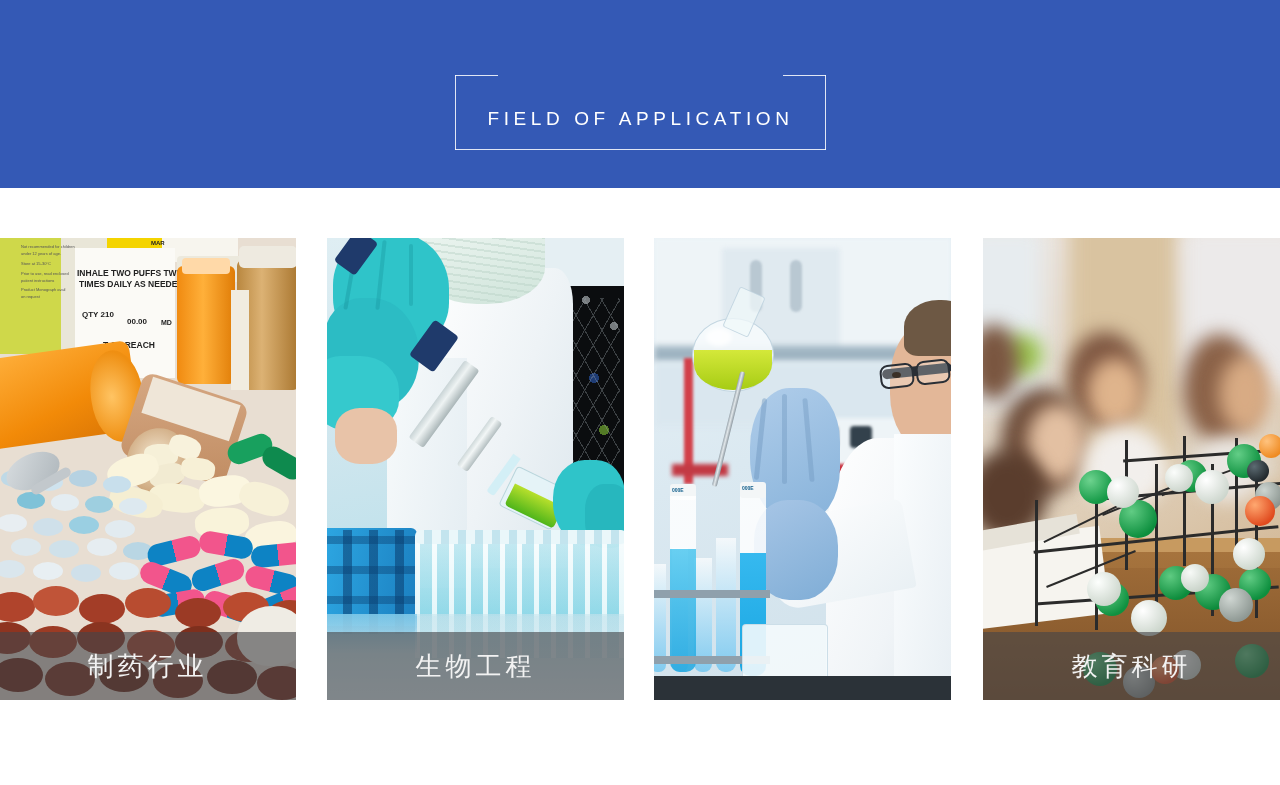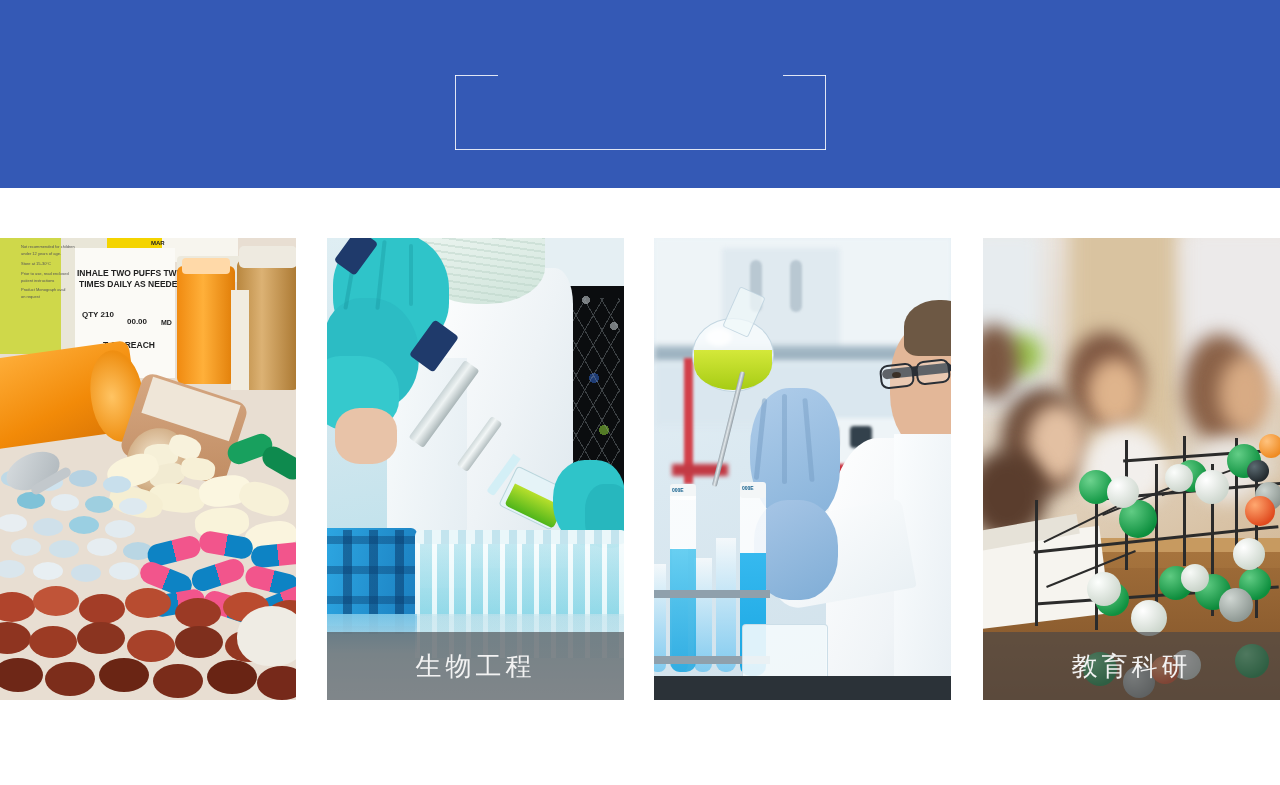--- a/index.html
+++ b/index.html
@@ -72,20 +72,21 @@
 <body>
 
 <div class="banner">
   <div class="title-box">
     <div class="tb-edge tb-left"></div>
     <div class="tb-edge tb-right"></div>
     <div class="tb-edge tb-bottom"></div>
     <div class="tb-edge tb-top-l"></div>
     <div class="tb-edge tb-top-r"></div>
   </div>
+  <div class="en-title">FIELD OF APPLICATION</div>
 </div>
 
 <div class="cards">
 
   <div class="card c1">
     <div class="photo ph1">
 
       <div class="p-bottle" style="left:-10px;top:-4px;width:80px;height:120px;background:#cfd84a;"></div>
       <div class="p-bottle" style="left:62px;top:-4px;width:52px;height:130px;background:#e9e6d8;"></div>
       <div class="p-bottle" style="left:108px;top:-6px;width:58px;height:36px;background:#f4d400;"></div>
@@ -195,20 +196,23 @@
         <div class="pill" style="left:164px;top:82px;width:50px;height:34px;background:#7a2c1a;"></div>
         <div class="pill" style="left:218px;top:78px;width:50px;height:34px;background:#692414;"></div>
         <div class="pill" style="left:268px;top:84px;width:50px;height:34px;background:#76291a;"></div>
       </div>
 
       <div style="position:absolute;left:238px;top:368px;width:70px;height:60px;background:#efece4;border-radius:50% 50% 46% 46%;"></div>
 
       <div style="position:absolute;left:6px;top:216px;width:56px;height:34px;background:linear-gradient(135deg,#d8dde0,#aeb6bb);border-radius:50%;transform:rotate(-24deg);"></div>
       <div style="position:absolute;left:30px;top:238px;width:44px;height:10px;background:#c2c8cc;border-radius:5px;transform:rotate(-30deg);"></div>
     </div>
+    <div class="caption">
+      <span>制药行业</span>
+    </div>
   </div>
 
   <div class="card c2">
     <div class="photo ph2">
 
       <div style="position:absolute;right:0;top:44px;width:96px;height:238px;background:#0b0d0f;"></div>
       <div style="position:absolute;right:0;top:44px;width:96px;height:238px;opacity:.55;
         background:
           radial-gradient(circle 4px at 20px 30px,#cfd6da 99%,transparent 100%),
           radial-gradient(circle 4px at 58px 18px,#cfd6da 99%,transparent 100%),

